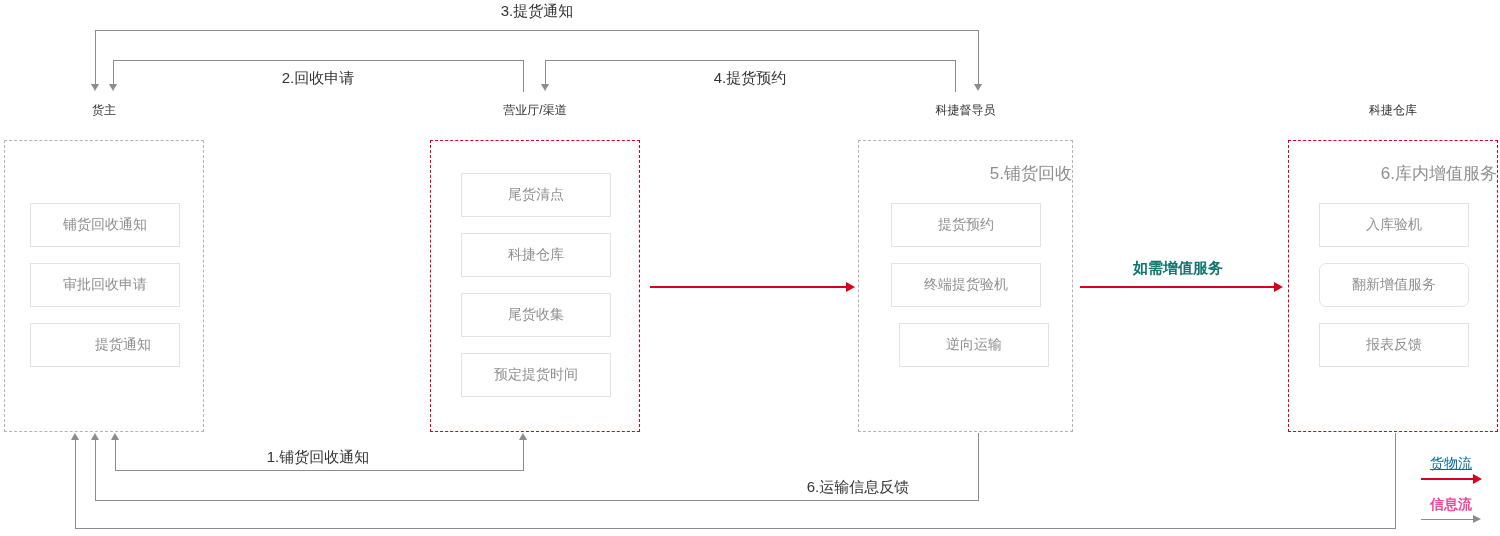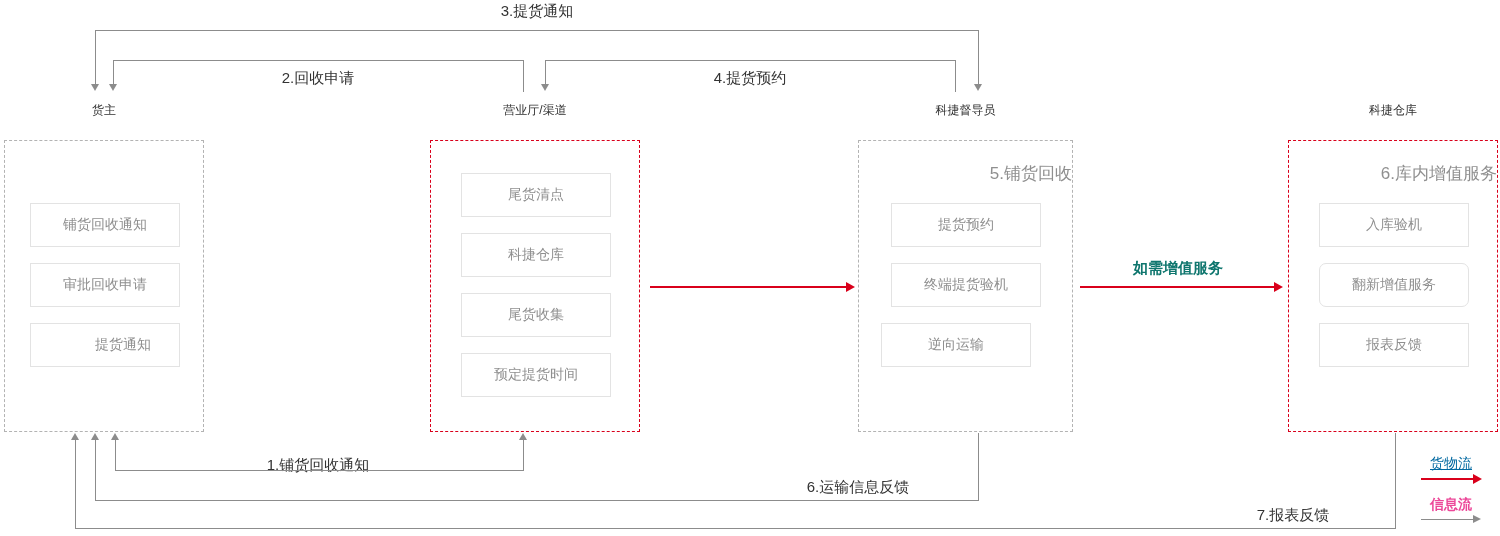--- a/index.html
+++ b/index.html
@@ -59,21 +59,21 @@
     <div class="item" style="left:30px;top:32px;">尾货清点</div>
     <div class="item" style="left:30px;top:92px;">科捷仓库</div>
     <div class="item" style="left:30px;top:152px;">尾货收集</div>
     <div class="item" style="left:30px;top:212px;">预定提货时间</div>
   </div>
 
   <div class="col-box gray" style="left:858px;width:215px;">
     <div class="box-subtitle">5.铺货回收</div>
     <div class="item" style="left:32px;top:62px;">提货预约</div>
     <div class="item" style="left:32px;top:122px;">终端提货验机</div>
-    <div class="item" style="left:22px;top:182px;">逆向运输</div>
+    <div class="item" style="left:40px;top:182px;">逆向运输</div>
   </div>
 
   <div class="col-box red" style="left:1288px;width:210px;">
     <div class="box-subtitle">6.库内增值服务</div>
     <div class="item" style="left:30px;top:62px;">入库验机</div>
     <div class="item" style="left:30px;top:122px;border-radius:7px;">翻新增值服务</div>
     <div class="item" style="left:30px;top:182px;">报表反馈</div>
   </div>
 
   <div class="flow-label" style="left:437px;top:2px;">3.提货通知</div>
@@ -88,34 +88,33 @@
   <div class="vl" style="left:113px;top:60px;height:24px;"></div>
   <div class="vl" style="left:523px;top:60px;height:32px;"></div>
   <div class="ad" style="left:109px;top:84px;"></div>
 
   <div class="flow-label" style="left:650px;top:69px;">4.提货预约</div>
   <div class="hl" style="left:545px;top:60px;width:411px;"></div>
   <div class="vl" style="left:545px;top:60px;height:24px;"></div>
   <div class="vl" style="left:955px;top:60px;height:32px;"></div>
   <div class="ad" style="left:541px;top:84px;"></div>
 
-  <div class="flow-label" style="left:218px;top:448px;margin-top:8px;">1.铺货回收通知</div>
+  <div class="flow-label" style="left:218px;top:448px;">1.铺货回收通知</div>
   <div class="hl" style="left:115px;top:470px;width:409px;"></div>
   <div class="vl" style="left:115px;top:440px;height:30px;"></div>
   <div class="vl" style="left:523px;top:440px;height:30px;"></div>
   <div class="au" style="left:111px;top:433px;"></div>
   <div class="au" style="left:519px;top:433px;"></div>
 
   <div class="flow-label" style="left:758px;top:478px;">6.运输信息反馈</div>
   <div class="hl" style="left:95px;top:500px;width:884px;"></div>
   <div class="vl" style="left:95px;top:440px;height:60px;"></div>
   <div class="vl" style="left:978px;top:433px;height:67px;"></div>
   <div class="au" style="left:91px;top:433px;"></div>
 
-  <div class="flow-label" style="left:1193px;top:506px;">7.报表反馈</div>
   <div class="hl" style="left:75px;top:528px;width:1321px;"></div>
   <div class="vl" style="left:75px;top:440px;height:88px;"></div>
   <div class="vl" style="left:1395px;top:433px;height:95px;"></div>
   <div class="au" style="left:71px;top:433px;"></div>
 
   <div class="red-line" style="left:650px;top:286px;width:196px;"></div>
   <div class="ar-red" style="left:846px;top:282px;"></div>
 
   <div class="red-label" style="left:1078px;top:259px;">如需增值服务</div>
   <div class="red-line" style="left:1080px;top:286px;width:194px;"></div>

